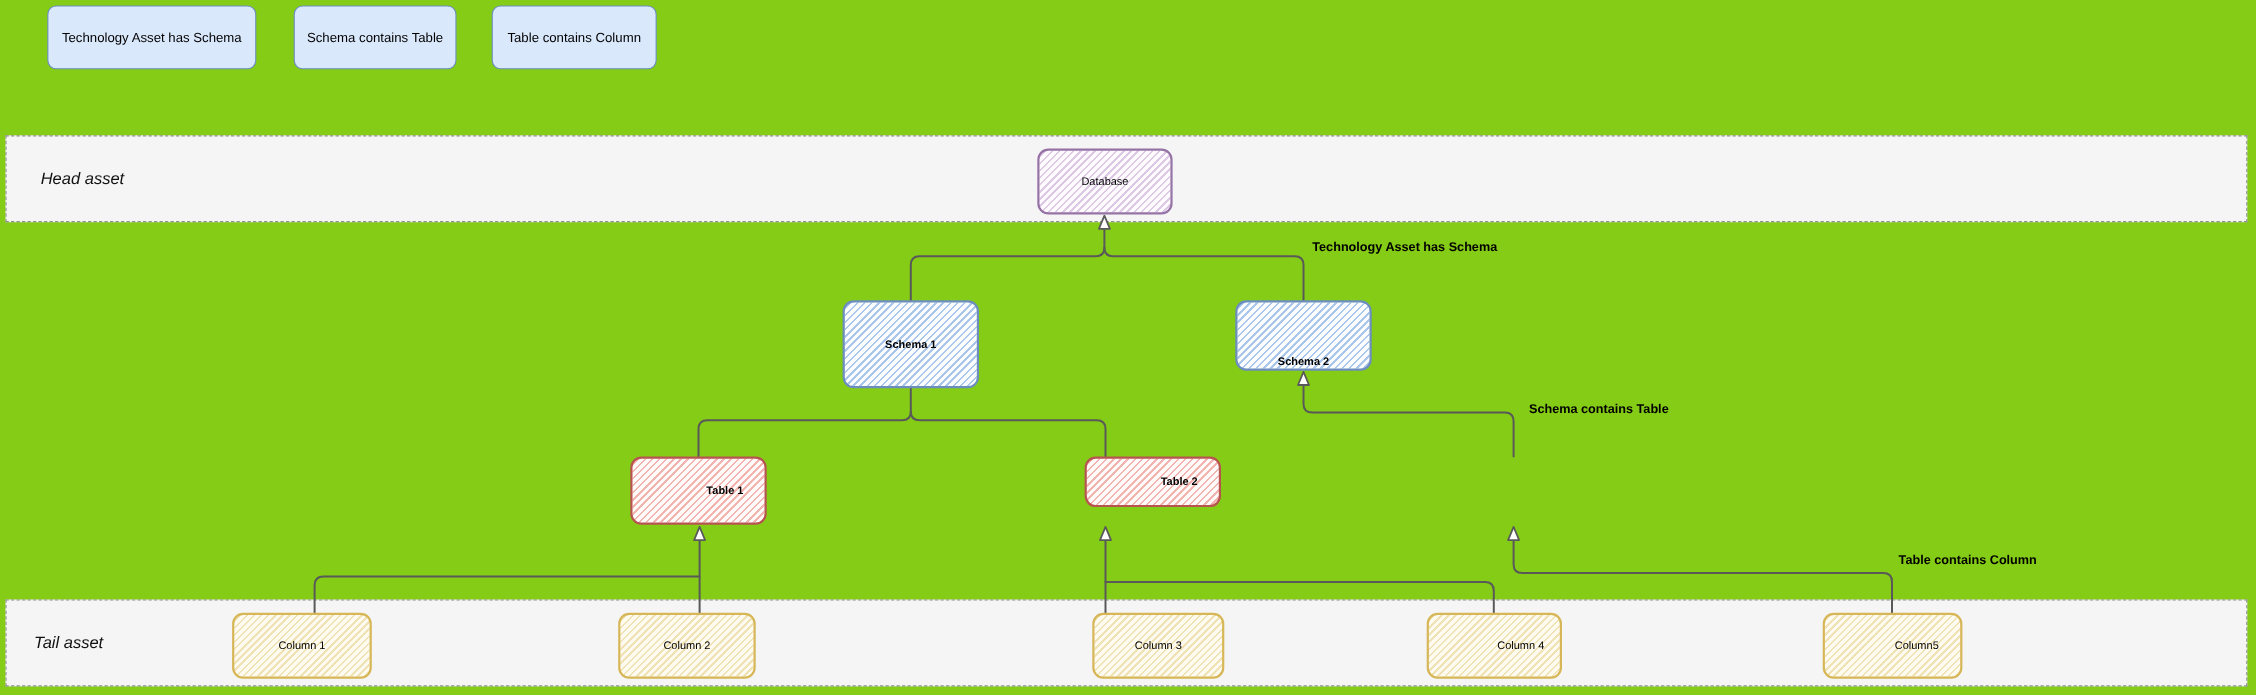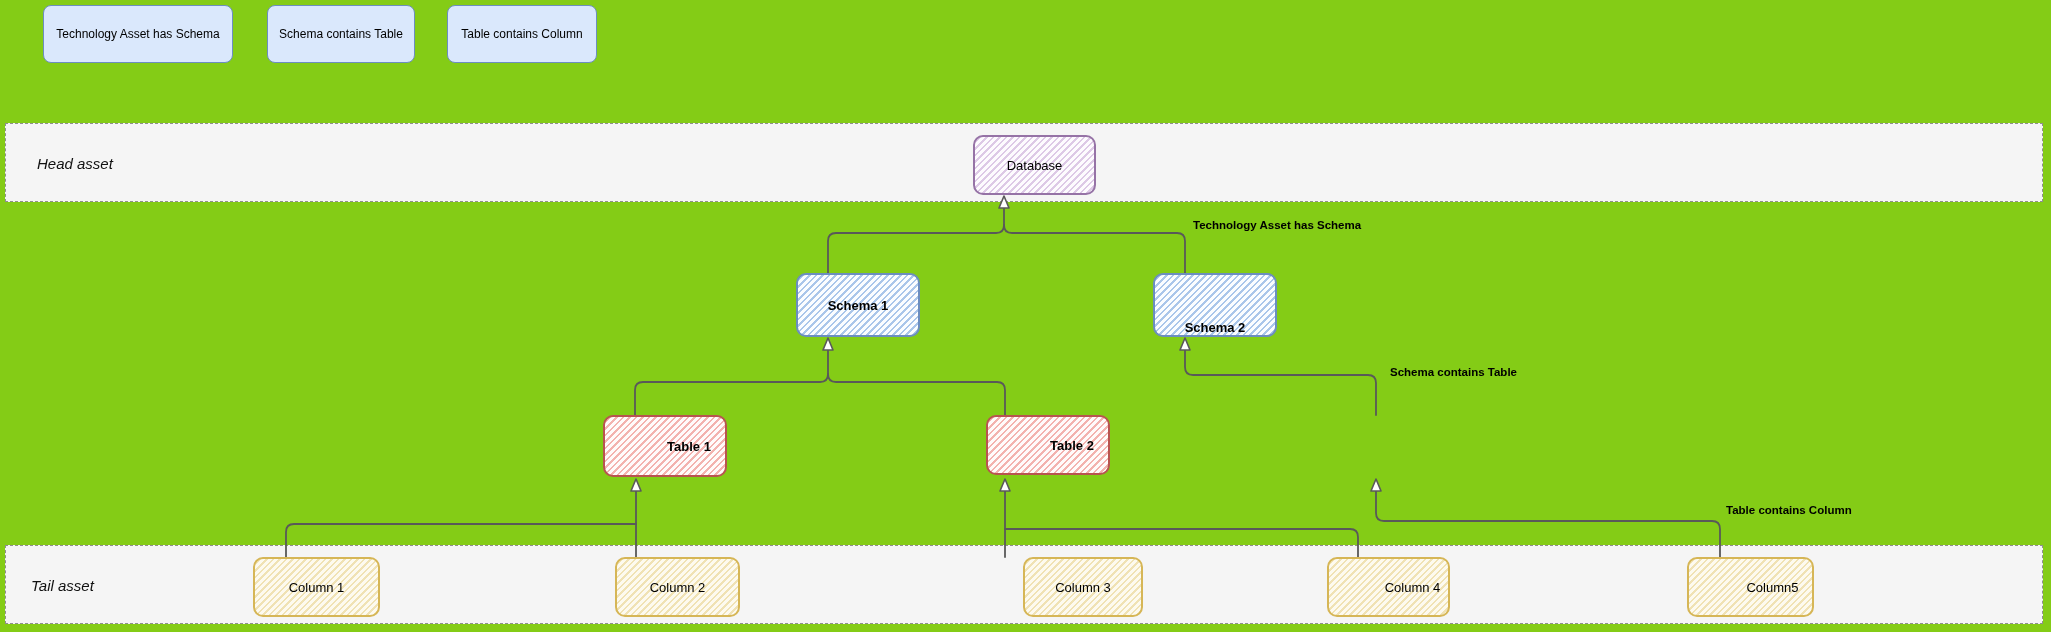--- a/index.html
+++ b/index.html
@@ -20,21 +20,21 @@
   .legend-box{
     position:absolute;top:5px;height:58px;box-sizing:border-box;
     background:#dae8fc;border:1.4px solid #6c8ebf;border-radius:8px;
     display:flex;align-items:center;justify-content:center;
     font-size:12px;color:#000;text-align:center;z-index:3;
   }
   
   .node{
     position:absolute;box-sizing:border-box;border-radius:10px;
     display:flex;align-items:center;justify-content:center;
-    font-size:13px;color:#000;z-index:4;text-align:center;margin-left:30px;
+    font-size:10px;color:#000;z-index:4;text-align:center;
   }
   .node.sketchy-bold{font-weight:bold;}
   .node-database{
     border:2px solid #9673a6;background-color:#fdfbfe;
     background-image:repeating-linear-gradient(135deg,transparent 0,transparent 3px,#ddc9e6 3px,#ddc9e6 4.6px);
   }
   .node-schema{
     border:2px solid #6c8ebf;background-color:#fbfdff;
     background-image:repeating-linear-gradient(135deg,transparent 0,transparent 3px,#aac6ea 3px,#aac6ea 4.6px);
   }
@@ -105,38 +105,38 @@
   </svg>
 
   <span class="edge-label" style="left:1193px;top:219px;">Technology Asset has Schema</span>
   <span class="edge-label" style="left:1390px;top:366px;">Schema contains Table</span>
   <span class="edge-label" style="left:1726px;top:504px;">Table contains Column</span>
 
   <div class="node node-database" style="left:943px;top:135px;width:123px;height:60px;">
     <span>Database</span>
   </div>
 
-  <div class="node node-schema sketchy-bold" style="left:766px;top:273px;width:124px;height:64px;">
+  <div class="node node-schema sketchy-bold" style="left:766px;top:273px;width:124px;height:80px;">
     <span>Schema 1</span>
   </div>
   <div class="node node-schema sketchy-bold" style="left:1123px;top:273px;width:124px;height:64px;align-items:flex-end;">
     <span>Schema 2</span>
   </div>
 
   <div class="node node-table sketchy-bold" style="left:573px;top:415px;width:124px;height:62px;">
     <span>Table 1</span>
   </div>
-  <div class="node node-table sketchy-bold" style="left:956px;top:415px;width:124px;height:60px;">
+  <div class="node node-table sketchy-bold" style="left:986px;top:415px;width:124px;height:46px;">
     <span>Table 2</span>
   </div>
 
-  <div class="node node-column" style="left:223px;top:557px;width:127px;height:60px;">
+  <div class="node node-column" style="left:211px;top:557px;width:127px;height:60px;">
     <span>Column 1</span>
   </div>
-  <div class="node node-column" style="left:585px;top:557px;width:125px;height:60px;">
+  <div class="node node-column" style="left:562px;top:557px;width:125px;height:60px;">
     <span>Column 2</span>
   </div>
   <div class="node node-column" style="left:993px;top:557px;width:120px;height:60px;">
     <span>Column 3</span>
   </div>
   <div class="node node-column" style="left:1297px;top:557px;width:123px;height:60px;padding-left:48px;">
     <span>Column 4</span>
   </div>
   <div class="node node-column" style="left:1657px;top:557px;width:127px;height:60px;padding-left:44px;">
     <span>Column5</span>

